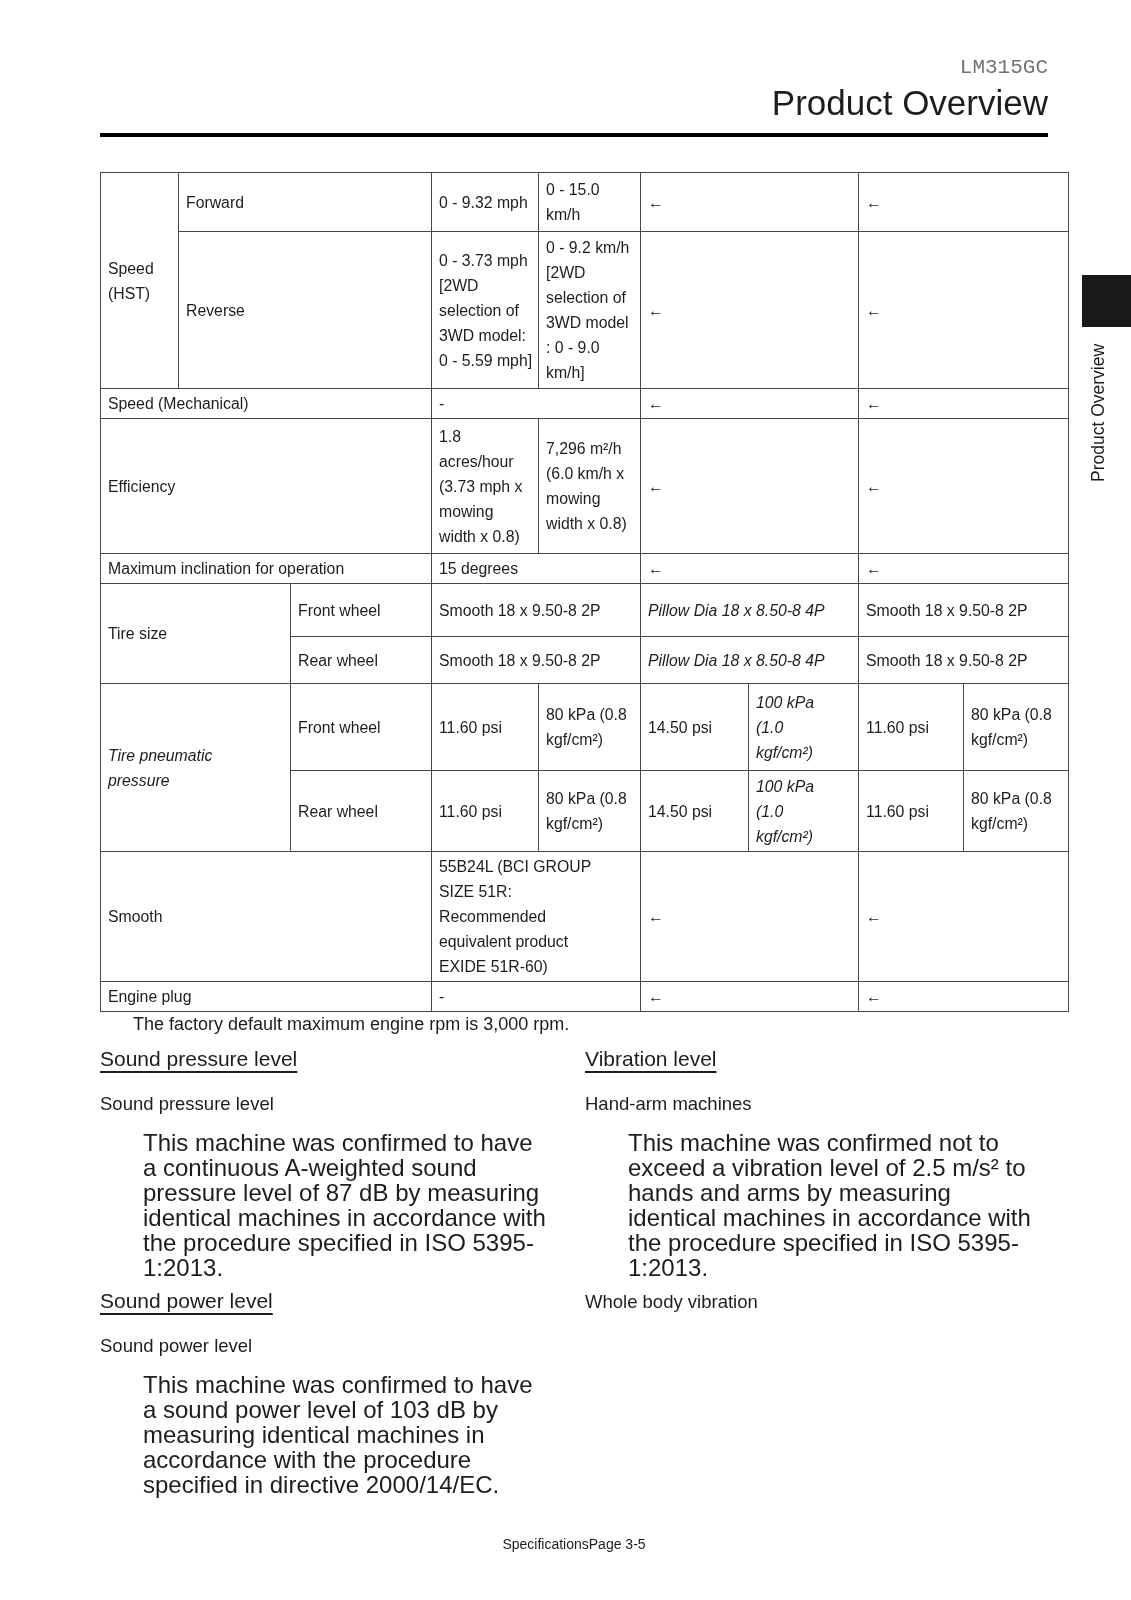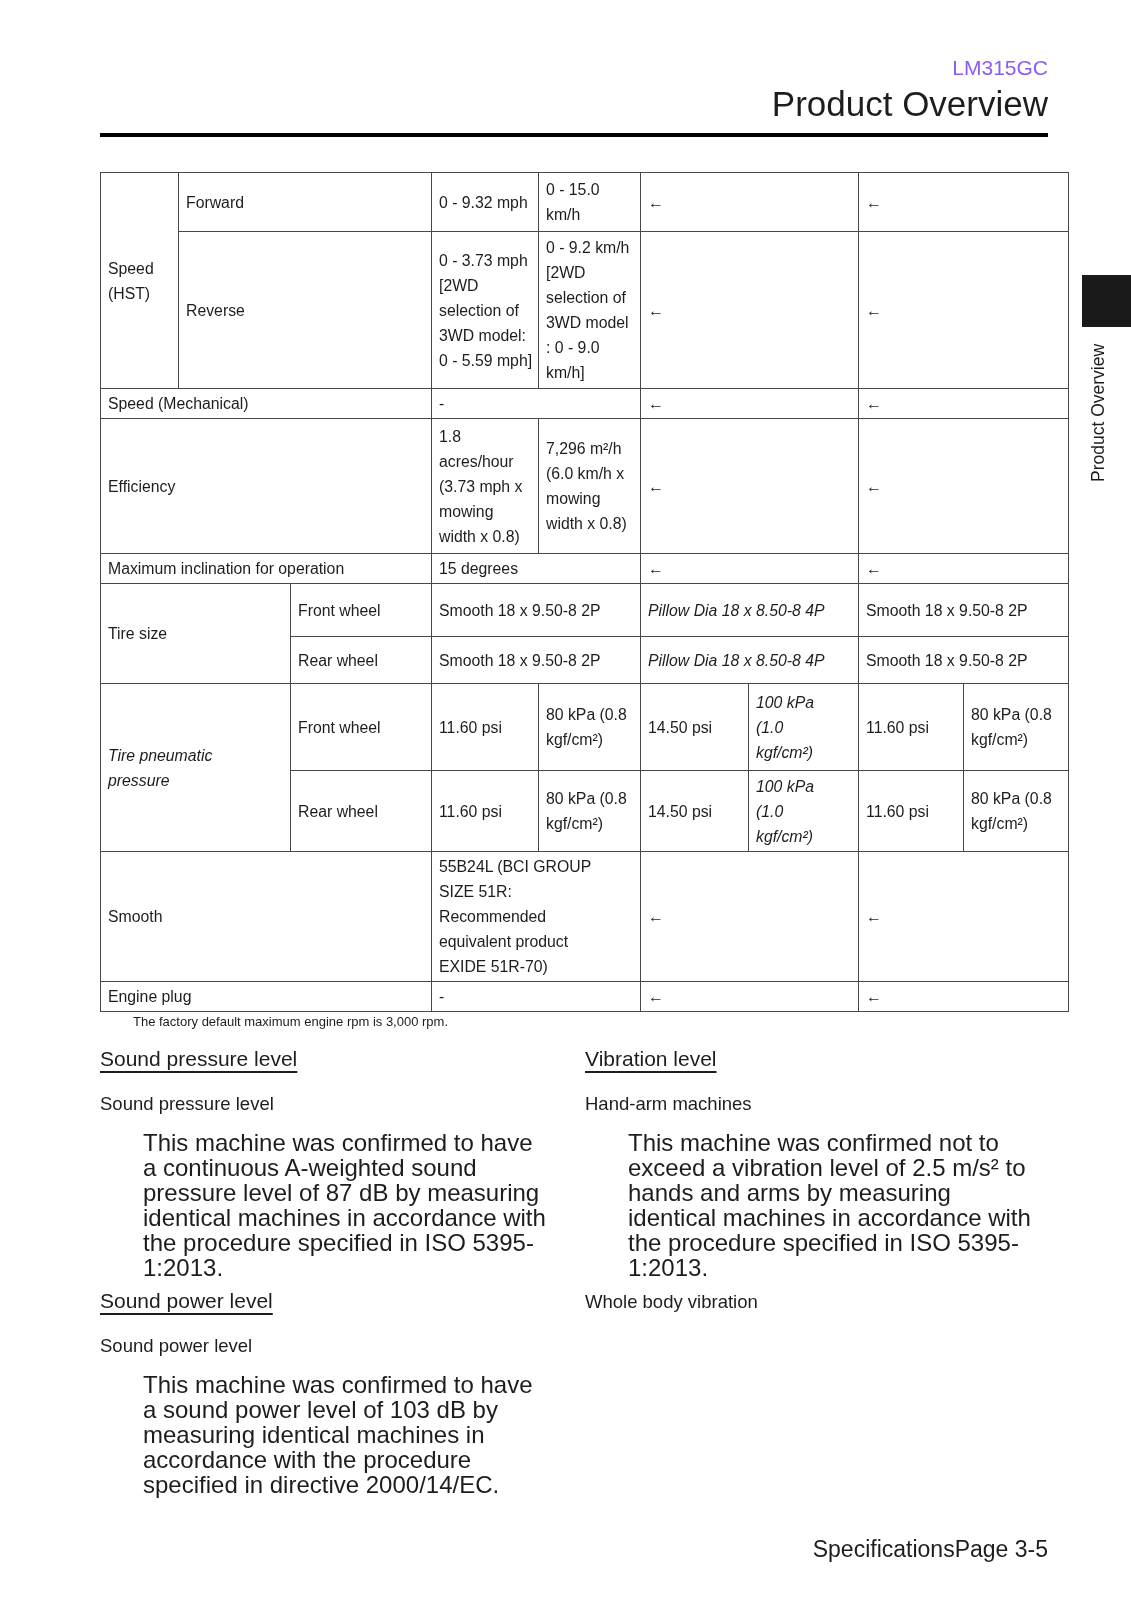--- a/index.html
+++ b/index.html
@@ -4,21 +4,21 @@
 <style>
   * { margin:0; padding:0; box-sizing:border-box; }
   html,body { background:#ffffff; }
   body {
     width:1131px; height:1600px; position:relative;
     font-family:"Liberation Sans", sans-serif; color:#1d1d1d;
     overflow:hidden;
   }
   
   .doc-header { position:absolute; left:100px; top:56px; width:948px; text-align:right; }
-  .model-number { font-size:21px; color:#8b5cf6; }
+  .model-number { font-size:21px; color:#737373;font-family:Liberation Mono, monospace; }
   .page-title { font-size:35px; font-weight:400; margin-top:4px; color:#1d1d1d; }
   .header-rule { position:absolute; left:100px; top:133px; width:948px; height:2px;
                  border-top:1.5px solid #000; border-bottom:3.5px solid #000; }
   
   .side-tab-marker { position:absolute; left:1082px; top:275px; width:49px; height:52px; }
   .side-tab-label {
     position:absolute; left:1088px; top:330px; height:152px;
     writing-mode:vertical-rl; transform:rotate(180deg);
     font-size:17.5px; color:#1c1c1c; white-space:nowrap;
   }
@@ -29,42 +29,42 @@
   }
   .spec-table td {
     border:1.8px solid #484848;
     font-size:15.8px; line-height:25px; color:#1d1d1d;
     padding:2px 4px 2px 7px; vertical-align:middle;
     overflow:hidden;
   }
   .spec-table td.tight   { padding-right:16px;font-style:italic; }
   .spec-table td.tighter { padding-right:26px; }
   
-  .footnote { position:absolute; left:133px; top:1014px; font-size:13px; }
+  .footnote { position:absolute; left:133px; top:1014px; font-size:18px; }
   
   .col { position:absolute; top:1046px; width:462px; }
   .col-left  { left:100px; }
   .col-right { left:585px; }
   .section-heading {
     font-size:21px; font-weight:400; color:#1d1d1d;
     text-decoration:underline; text-decoration-thickness:2px; text-underline-offset:5px;
     line-height:26px;
   }
   .section-heading.mt { margin-top:8px; }
   .sub-heading { font-size:18.5px; margin-top:20px; line-height:23px; }
   .sub-heading.mt-sm { margin-top:10px; }
   .body-para {
     font-size:24px; line-height:25px; margin-top:15px;
     padding-left:43px; max-width:452px;
   }
   .body-para.mt-lg { margin-top:22px; }
   
   .doc-footer {
     position:absolute; left:100px; top:1536px; width:948px;
-    display:flex; justify-content:flex-end; font-size:23px;
+    display:flex; justify-content:center; font-size:14px;
   }
 </style>
 </head>
 <body>
 
 <div class="doc-header">
   <div class="model-number">LM315GC</div>
   <div class="page-title">Product Overview</div>
 </div>
 <div class="header-rule"></div>
@@ -146,21 +146,21 @@
       <td>Rear wheel</td>
       <td>11.60 psi</td>
       <td>80 kPa (0.8 kgf/cm²)</td>
       <td>14.50 psi</td>
       <td class="tight">100 kPa (1.0 kgf/cm²)</td>
       <td>11.60 psi</td>
       <td>80 kPa (0.8 kgf/cm²)</td>
     </tr>
     <tr style="height:128px">
       <td colspan="3">Smooth</td>
-      <td colspan="2" class="tighter">55B24L (BCI GROUP SIZE 51R: Recommended equivalent product EXIDE 51R-70)</td>
+      <td colspan="2" class="tighter">55B24L (BCI GROUP SIZE 51R: Recommended equivalent product EXIDE 51R-60)</td>
       <td colspan="2">←</td>
       <td colspan="2">←</td>
     </tr>
     <tr style="height:28px">
       <td colspan="3">Engine plug</td>
       <td colspan="2">-</td>
       <td colspan="2">←</td>
       <td colspan="2">←</td>
     </tr>
   </tbody>

